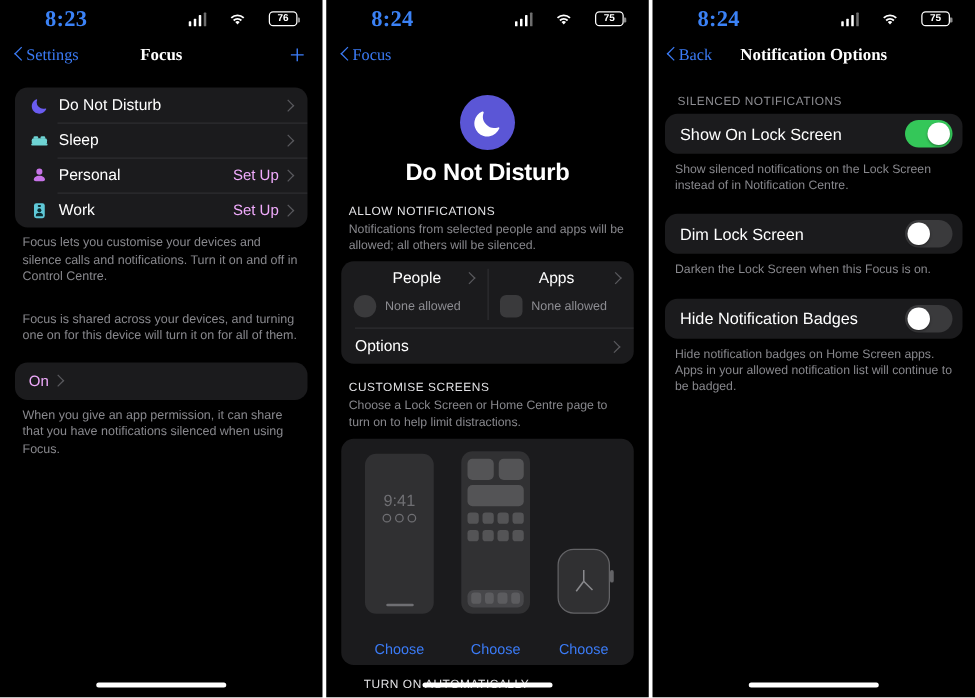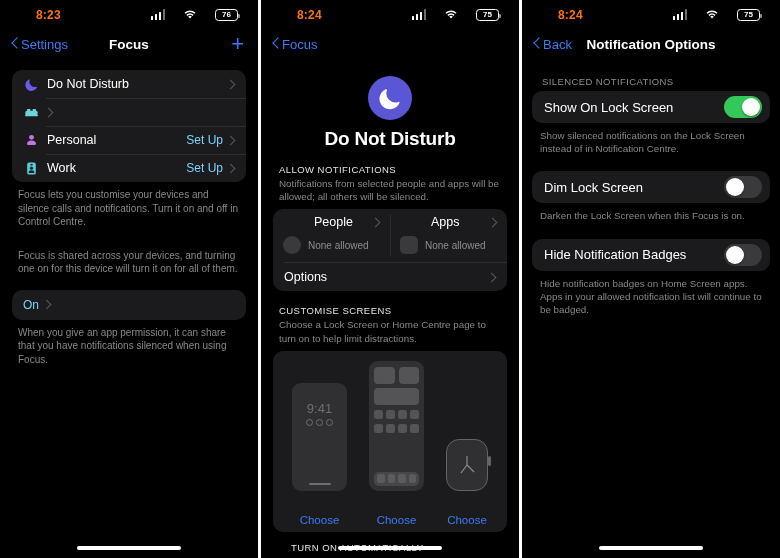--- a/index.html
+++ b/index.html
@@ -25,28 +25,29 @@
   .phone.mid { width: 258px; }
 
   
   .statusbar {
     height: 30px;
     display: flex; align-items: center;
     padding: 0 20px 0 22px;
     position: relative;
   }
   .sb-time {
-    color: #f97316; font-size: 12px; font-weight: bold;
+    color: #3b82f6; font-size: 18px; font-weight: bold;
     letter-spacing: .2px;
     flex: 0 0 auto;
     margin-left: 14px;
+    font-family: Liberation Serif, serif;
   }
   .sb-right {
     margin-left: auto;
-    display: flex; align-items: flex-start; gap: 18px;
+    display: flex; align-items: center; gap: 18px;
   }
   .bars { display: flex; align-items: flex-end; gap: 1.5px; height: 11px; }
   .bars i { width: 2.5px; background: #fff; border-radius: .5px; display: block; }
   .bars i:nth-child(1) { height: 4px; }
   .bars i:nth-child(2) { height: 6px; }
   .bars i:nth-child(3) { height: 8.5px; }
   .bars i:nth-child(4) { height: 11px; background: #6d6d6d; }
   .wifi { width: 14px; height: 11px; position: relative; }
   .wifi svg { display: block; }
   .batt {
@@ -59,20 +60,21 @@
   .batt::after {
     content: ""; position: absolute; right: -3px; top: 3.5px;
     width: 1.6px; height: 4px; background: #8a8a8a; border-radius: 0 1px 1px 0;
   }
 
   
   .navbar {
     height: 28px; position: relative;
     display: flex; align-items: center;
     padding: 0 12px;
+    font-family: Liberation Serif, serif;
   }
   .nav-back {
     display: flex; align-items: center; gap: 2px;
     color: #3b7bf6; font-size: 13px;
     cursor: pointer;
   }
   .chev-l {
     width: 7px; height: 12px; position: relative; flex: 0 0 auto;
   }
   .chev-l::before {
@@ -109,21 +111,21 @@
     content: ""; position: absolute; left: 11px; right: 0; top: 0;
     height: 1px; background: #2e2e30;
   }
   .row.has-icon + .row.has-icon::before { left: 34px; }
   .row-icon {
     width: 17px; height: 17px; flex: 0 0 auto;
     display: flex; align-items: center; justify-content: center;
     margin-right: 7px;
   }
   .row-label { color: #fff; font-size: 12.5px; flex: 1 1 auto; }
-  .row-value { color: #7dd3fc; font-size: 12px; margin-right: 6px; }
+  .row-value { color: #f0abfc; font-size: 12px; margin-right: 6px; }
   .chev-r {
     width: 6px; height: 10px; position: relative; flex: 0 0 auto;
   }
   .chev-r::before {
     content: ""; position: absolute; right: 1px; top: 1.5px;
     width: 6px; height: 6px;
     border-right: 1.5px solid #5a5a5e; border-top: 1.5px solid #5a5a5e;
     transform: rotate(45deg);
   }
   .footnote {
@@ -182,24 +184,24 @@
   .split-div { height: 1px; background: #2e2e30; margin-left: 11px; }
 
   
   .screens {
     background: #1b1b1d; border-radius: 10px;
     padding: 10px 8px 6px;
     display: flex; justify-content: space-around; align-items: flex-end;
   }
   .screen-col { display: flex; flex-direction: column; align-items: center; }
   .mock-lock {
-    width: 55px; height: 108px; border-radius: 9px;
+    width: 55px; height: 128px; border-radius: 9px;
     background: #303032; position: relative;
     display: flex; flex-direction: column; align-items: center;
-    padding-top: 18px;
+    padding-top: 30px;
   }
   .mock-lock .tm { color: #6f6f73; font-size: 13px; font-weight: 500; }
   .mock-lock .dots { display: flex; gap: 3px; margin-top: 3px; }
   .mock-lock .dots i { width: 7px; height: 7px; border-radius: 50%; border: 1.2px solid #6f6f73; display: block; }
   .mock-lock .bar {
     position: absolute; bottom: 6px; left: 50%; transform: translateX(-50%);
     width: 22px; height: 2px; border-radius: 1px; background: #6f6f73;
   }
   .mock-home {
     width: 55px; height: 130px; border-radius: 9px;
@@ -306,20 +308,21 @@
 
         <div class="row has-icon">
           <span class="row-icon">
             <svg width="15" height="15" viewBox="0 0 16 16">
                 <rect x="1.5" y="6" width="13" height="5" rx="1.6" fill="#6fd4d4"></rect>
                 <rect x="1" y="10.5" width="14" height="1.6" rx=".8" fill="#6fd4d4"></rect>
                 <rect x="3" y="4.2" width="4" height="2.3" rx="1.1" fill="#6fd4d4"></rect>
                 <rect x="9" y="4.2" width="4" height="2.3" rx="1.1" fill="#6fd4d4"></rect>
               </svg>
           </span>
+          <span class="row-label">Sleep</span>
           <span class="chev-r"></span>
         </div>
 
         <div class="row has-icon">
           <span class="row-icon">
             <svg width="15" height="15" viewBox="0 0 16 16">
                 <circle cx="8" cy="4.6" r="2.6" fill="#c773e8"></circle>
                 <path d="M8 8c-3 0-4.8 1.7-4.8 3.4 0 .9.8 1.4 1.8 1.4h6c1 0 1.8-.5 1.8-1.4C12.8 9.7 11 8 8 8z" fill="#c773e8"></path>
               </svg>
           </span>

